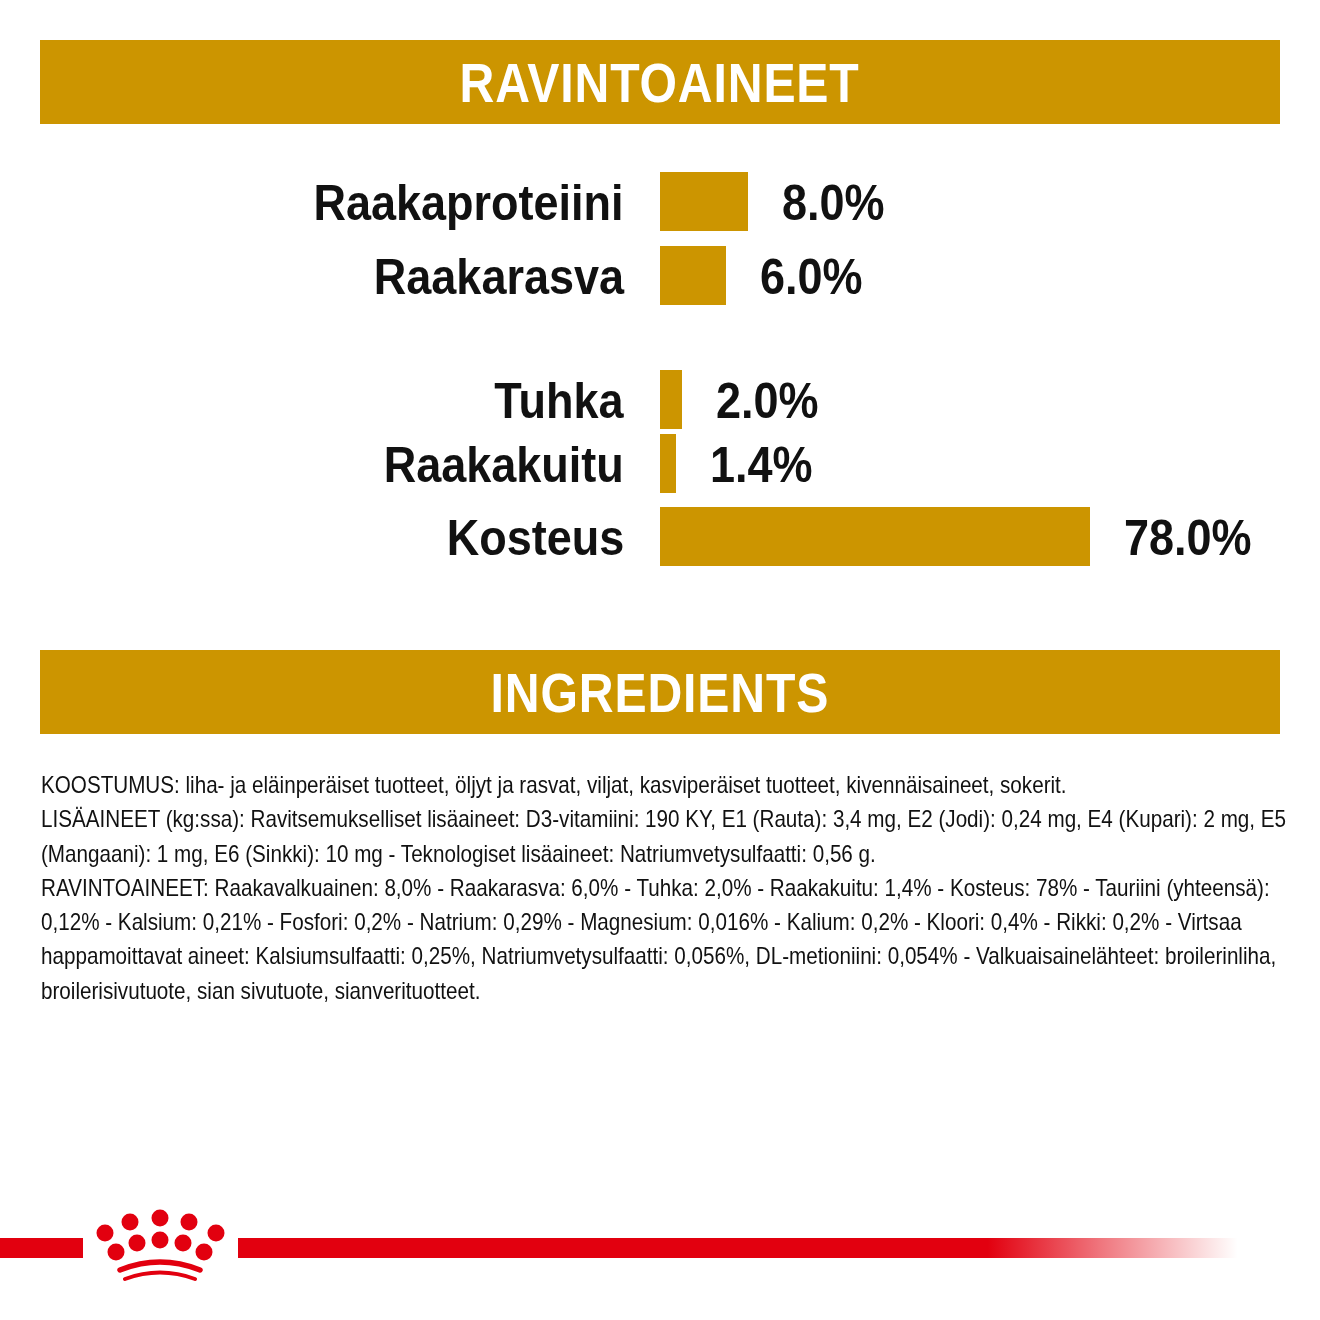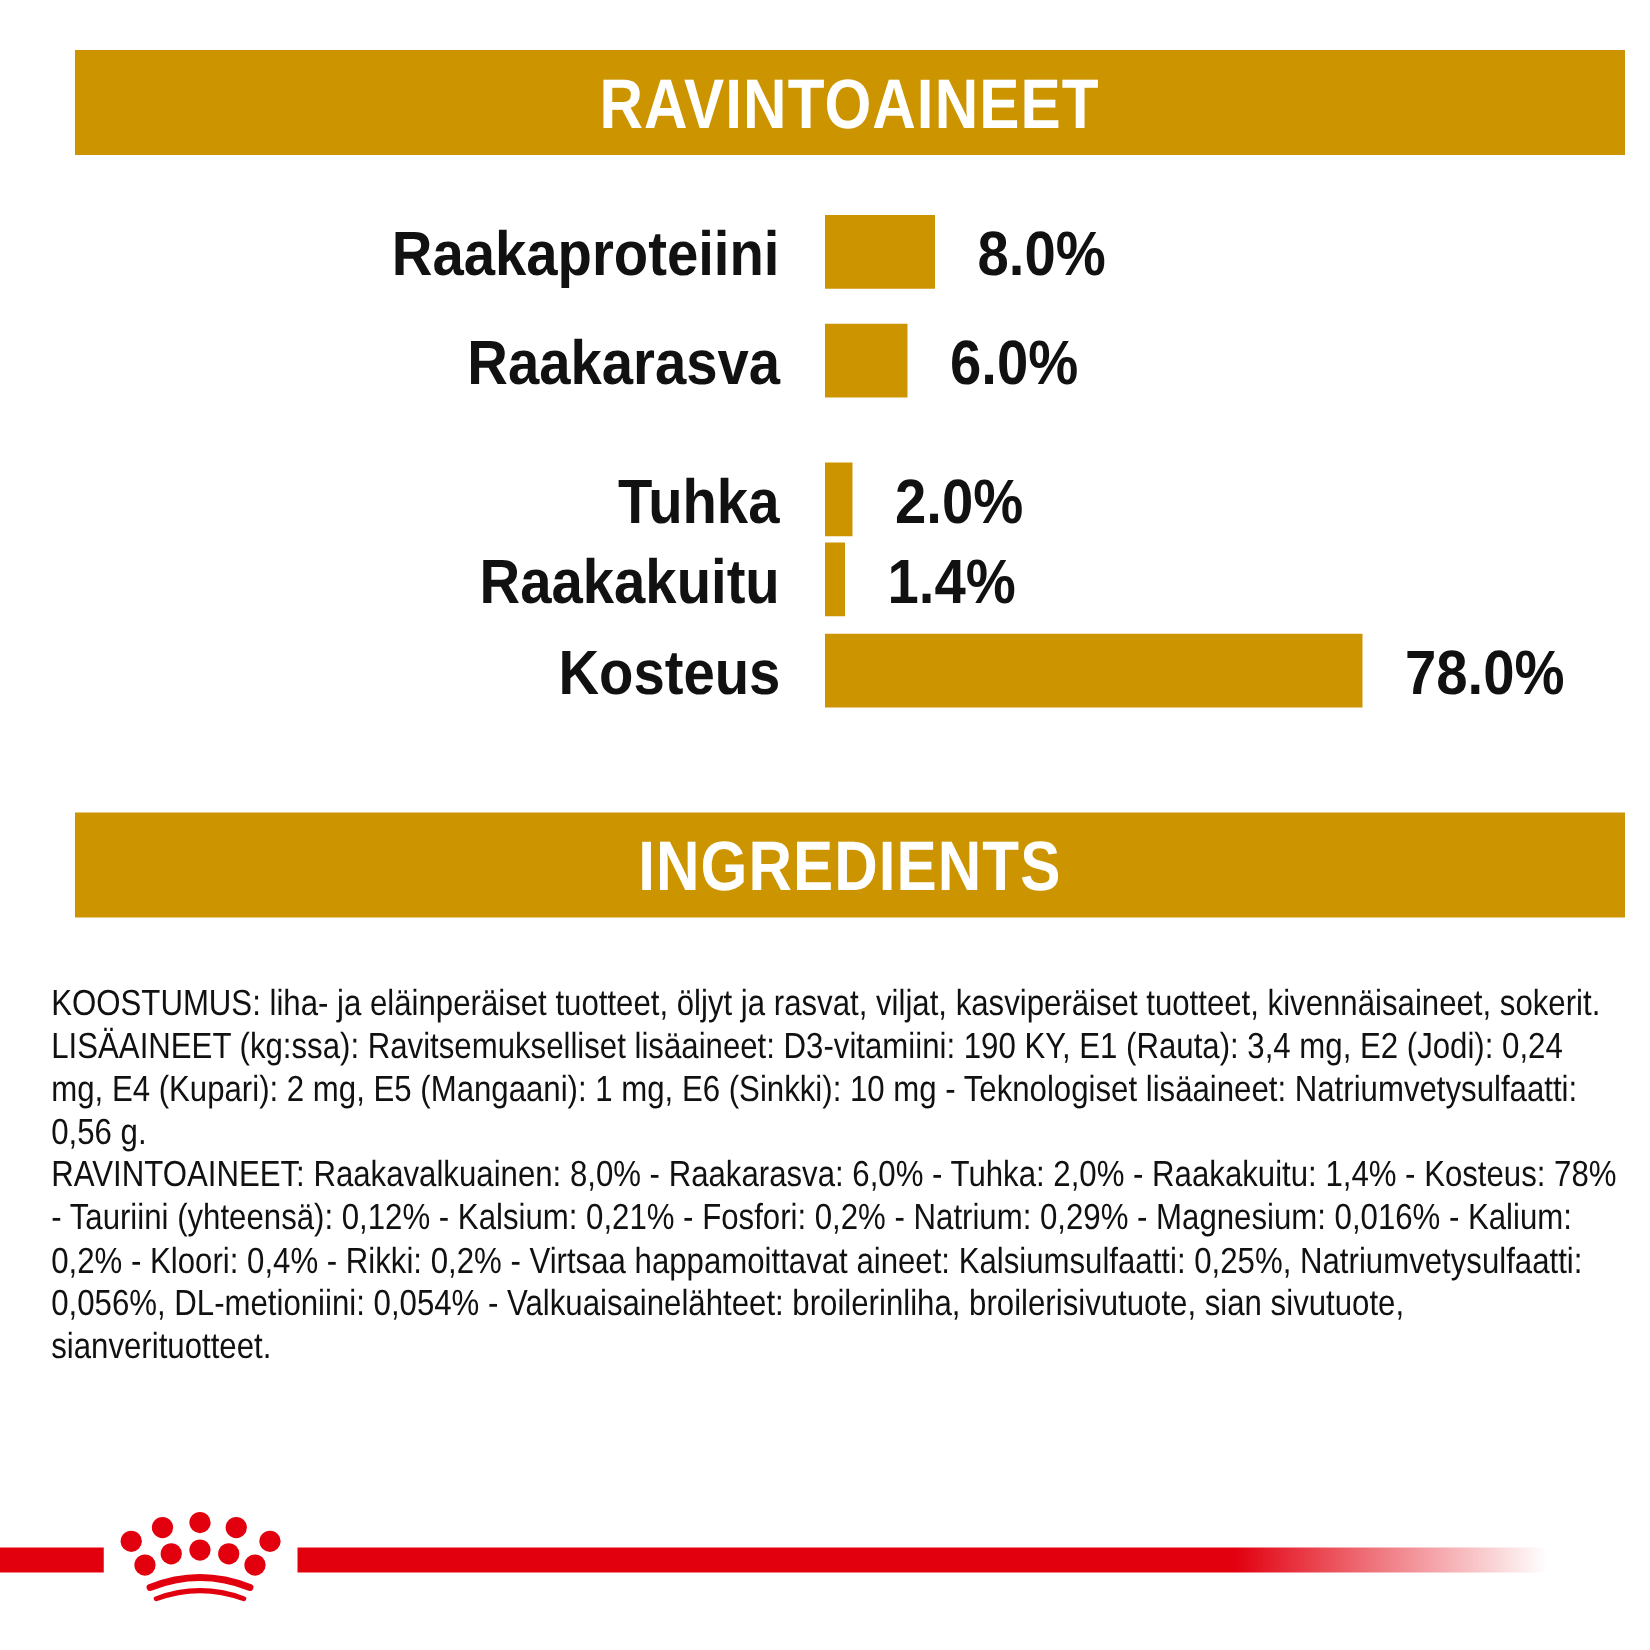--- a/index.html
+++ b/index.html
@@ -1,55 +1,55 @@
 <!DOCTYPE html>
 <html><head>
 <meta charset="utf-8">
 <style>
   html, body { margin: 0; padding: 0; background: #ffffff; }
   body { width: 1320px; height: 1320px; position: relative; overflow: hidden;
          font-family: "Liberation Sans", "DejaVu Sans", sans-serif; color: #111; }
   .banner { position: absolute; left: 40px; width: 1240px; height: 84px;
-            background: #cc9500; display: flex; align-items: center; justify-content: center; margin-left: 20px; }
+            background: #cc9500; display: flex; align-items: center; justify-content: center; }
   .banner span { color: #ffffff; font-family: "Liberation Sans", sans-serif; font-weight: bold;
                  font-size: 56px; letter-spacing: 1px; transform: scaleX(0.86); display: inline-block; }
   #banner-top { top: 40px; }
   #banner-ingr { top: 650px; }
   .row { position: absolute; left: 0; width: 1320px; height: 60px; }
   .row .label { position: absolute; right: 696px; top: 0; height: 60px; line-height: 62px;
                 font-size: 50px; font-weight: bold; color: #111; white-space: nowrap;
                 transform: scaleX(0.9); transform-origin: right center; }
   .row .bar { position: absolute; left: 660px; top: 0; height: 59px; background: #cc9500; }
   .row .val { position: absolute; top: 0; height: 60px; line-height: 62px; font-size: 50px;
               font-weight: bold; color: #111; white-space: nowrap;
               transform: scaleX(0.9); transform-origin: left center; }
-  .ingr { position: absolute; left: 41px; top: 786px; width: 1260px;
+  .ingr { position: absolute; left: 41px; top: 768px; width: 1260px;
           font-family: "Liberation Sans Narrow", "Liberation Sans", sans-serif;
-          font-size: 29px; line-height: 34.3px; color: #111; }
+          font-size: 24px; line-height: 34.3px; color: #111; }
   .ingr p { margin: 0; transform: scaleX(0.86); transform-origin: left top; width: 1460px; }
   .redline { position: absolute; height: 20px; top: 1238px; background: #e2000f; }
   #red-left { left: 0; width: 83px; }
   #red-right { left: 238px; width: 1000px;
                background: linear-gradient(to right, #e2000f 0%, #e2000f 75%, rgba(226,0,15,0.55) 86%, rgba(226,0,15,0) 100%); }
   #crown { position: absolute; left: 90px; top: 1208px; width: 140px; height: 80px; }
 </style>
 </head>
 <body>
 
 <div class="banner" id="banner-top">
   <span>RAVINTOAINEET</span>
 </div>
 
 <div id="chart">
   <div class="row" style="top:172px">
     <span class="label">Raakaproteiini</span>
     <div class="bar" style="width: 88.2051px;"></div>
     <span class="val" style="left: 782.205px;">8.0%</span>
   </div>
-  <div class="row" style="top:259px">
+  <div class="row" style="top:246px">
     <span class="label">Raakarasva</span>
     <div class="bar" style="width: 66.1538px;"></div>
     <span class="val" style="left: 760.154px;">6.0%</span>
   </div>
   <div class="row" style="top:370px">
     <span class="label">Tuhka</span>
     <div class="bar" style="width: 22.0513px;"></div>
     <span class="val" style="left: 716.051px;">2.0%</span>
   </div>
   <div class="row" style="top:434px">

